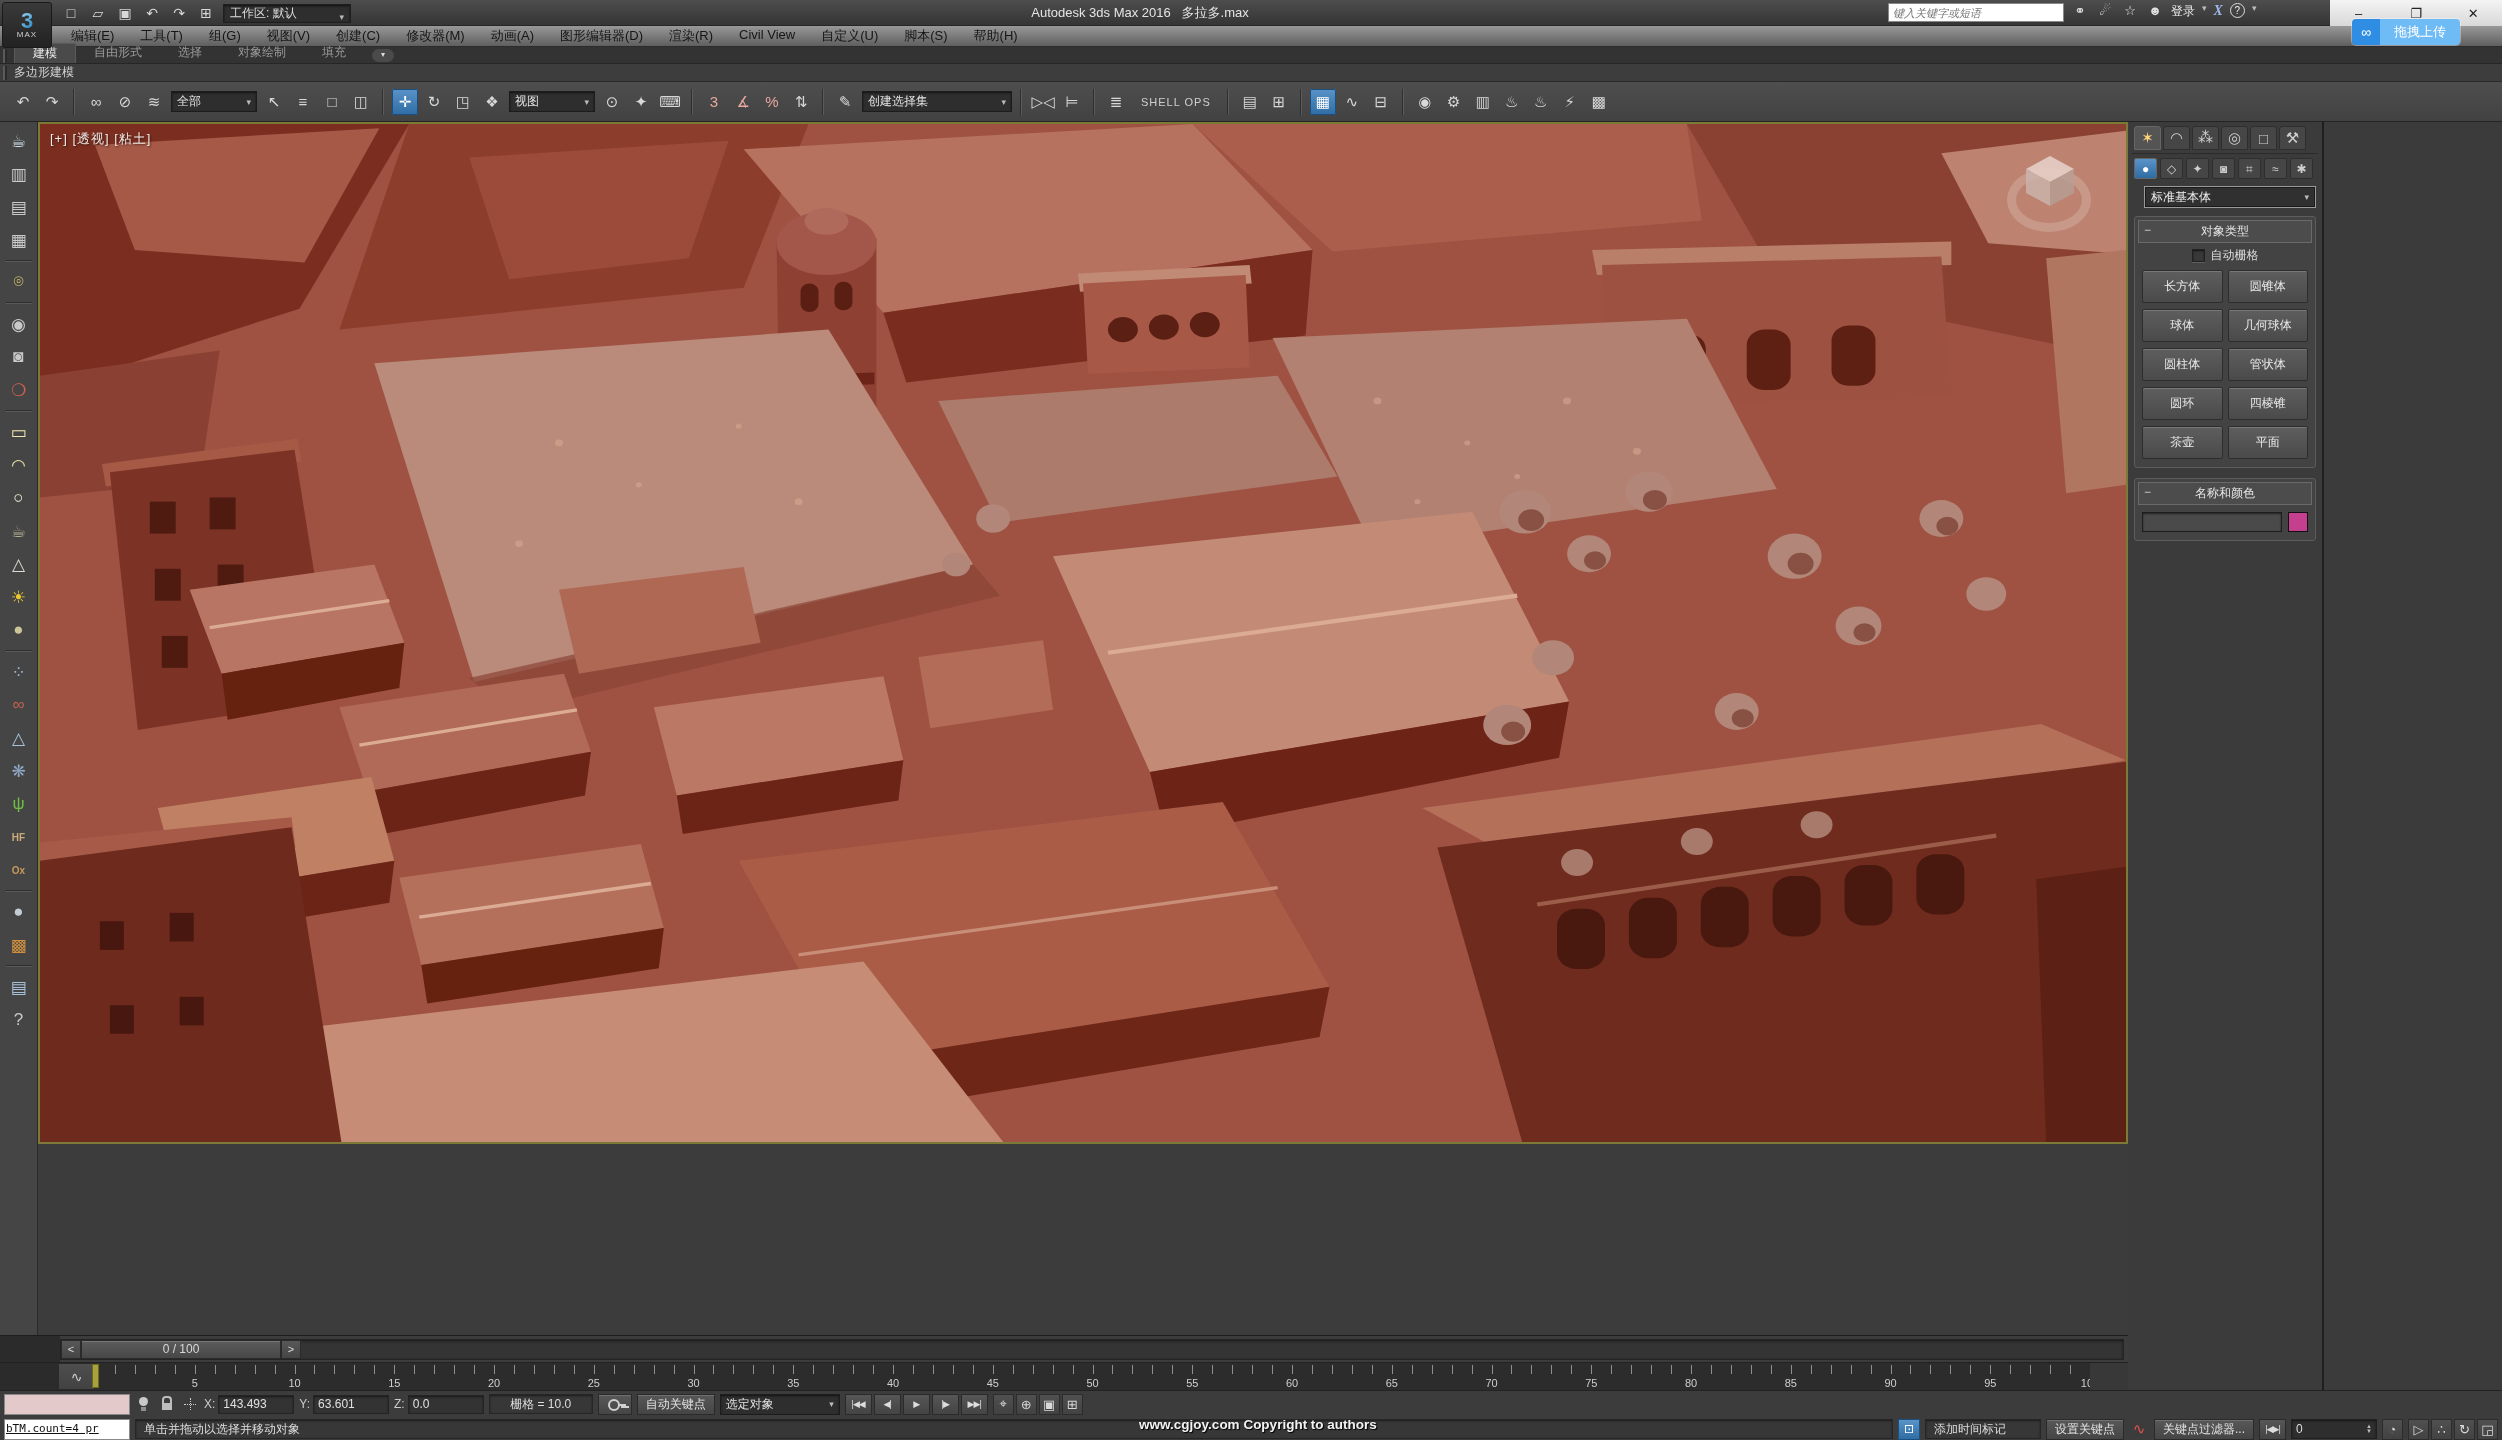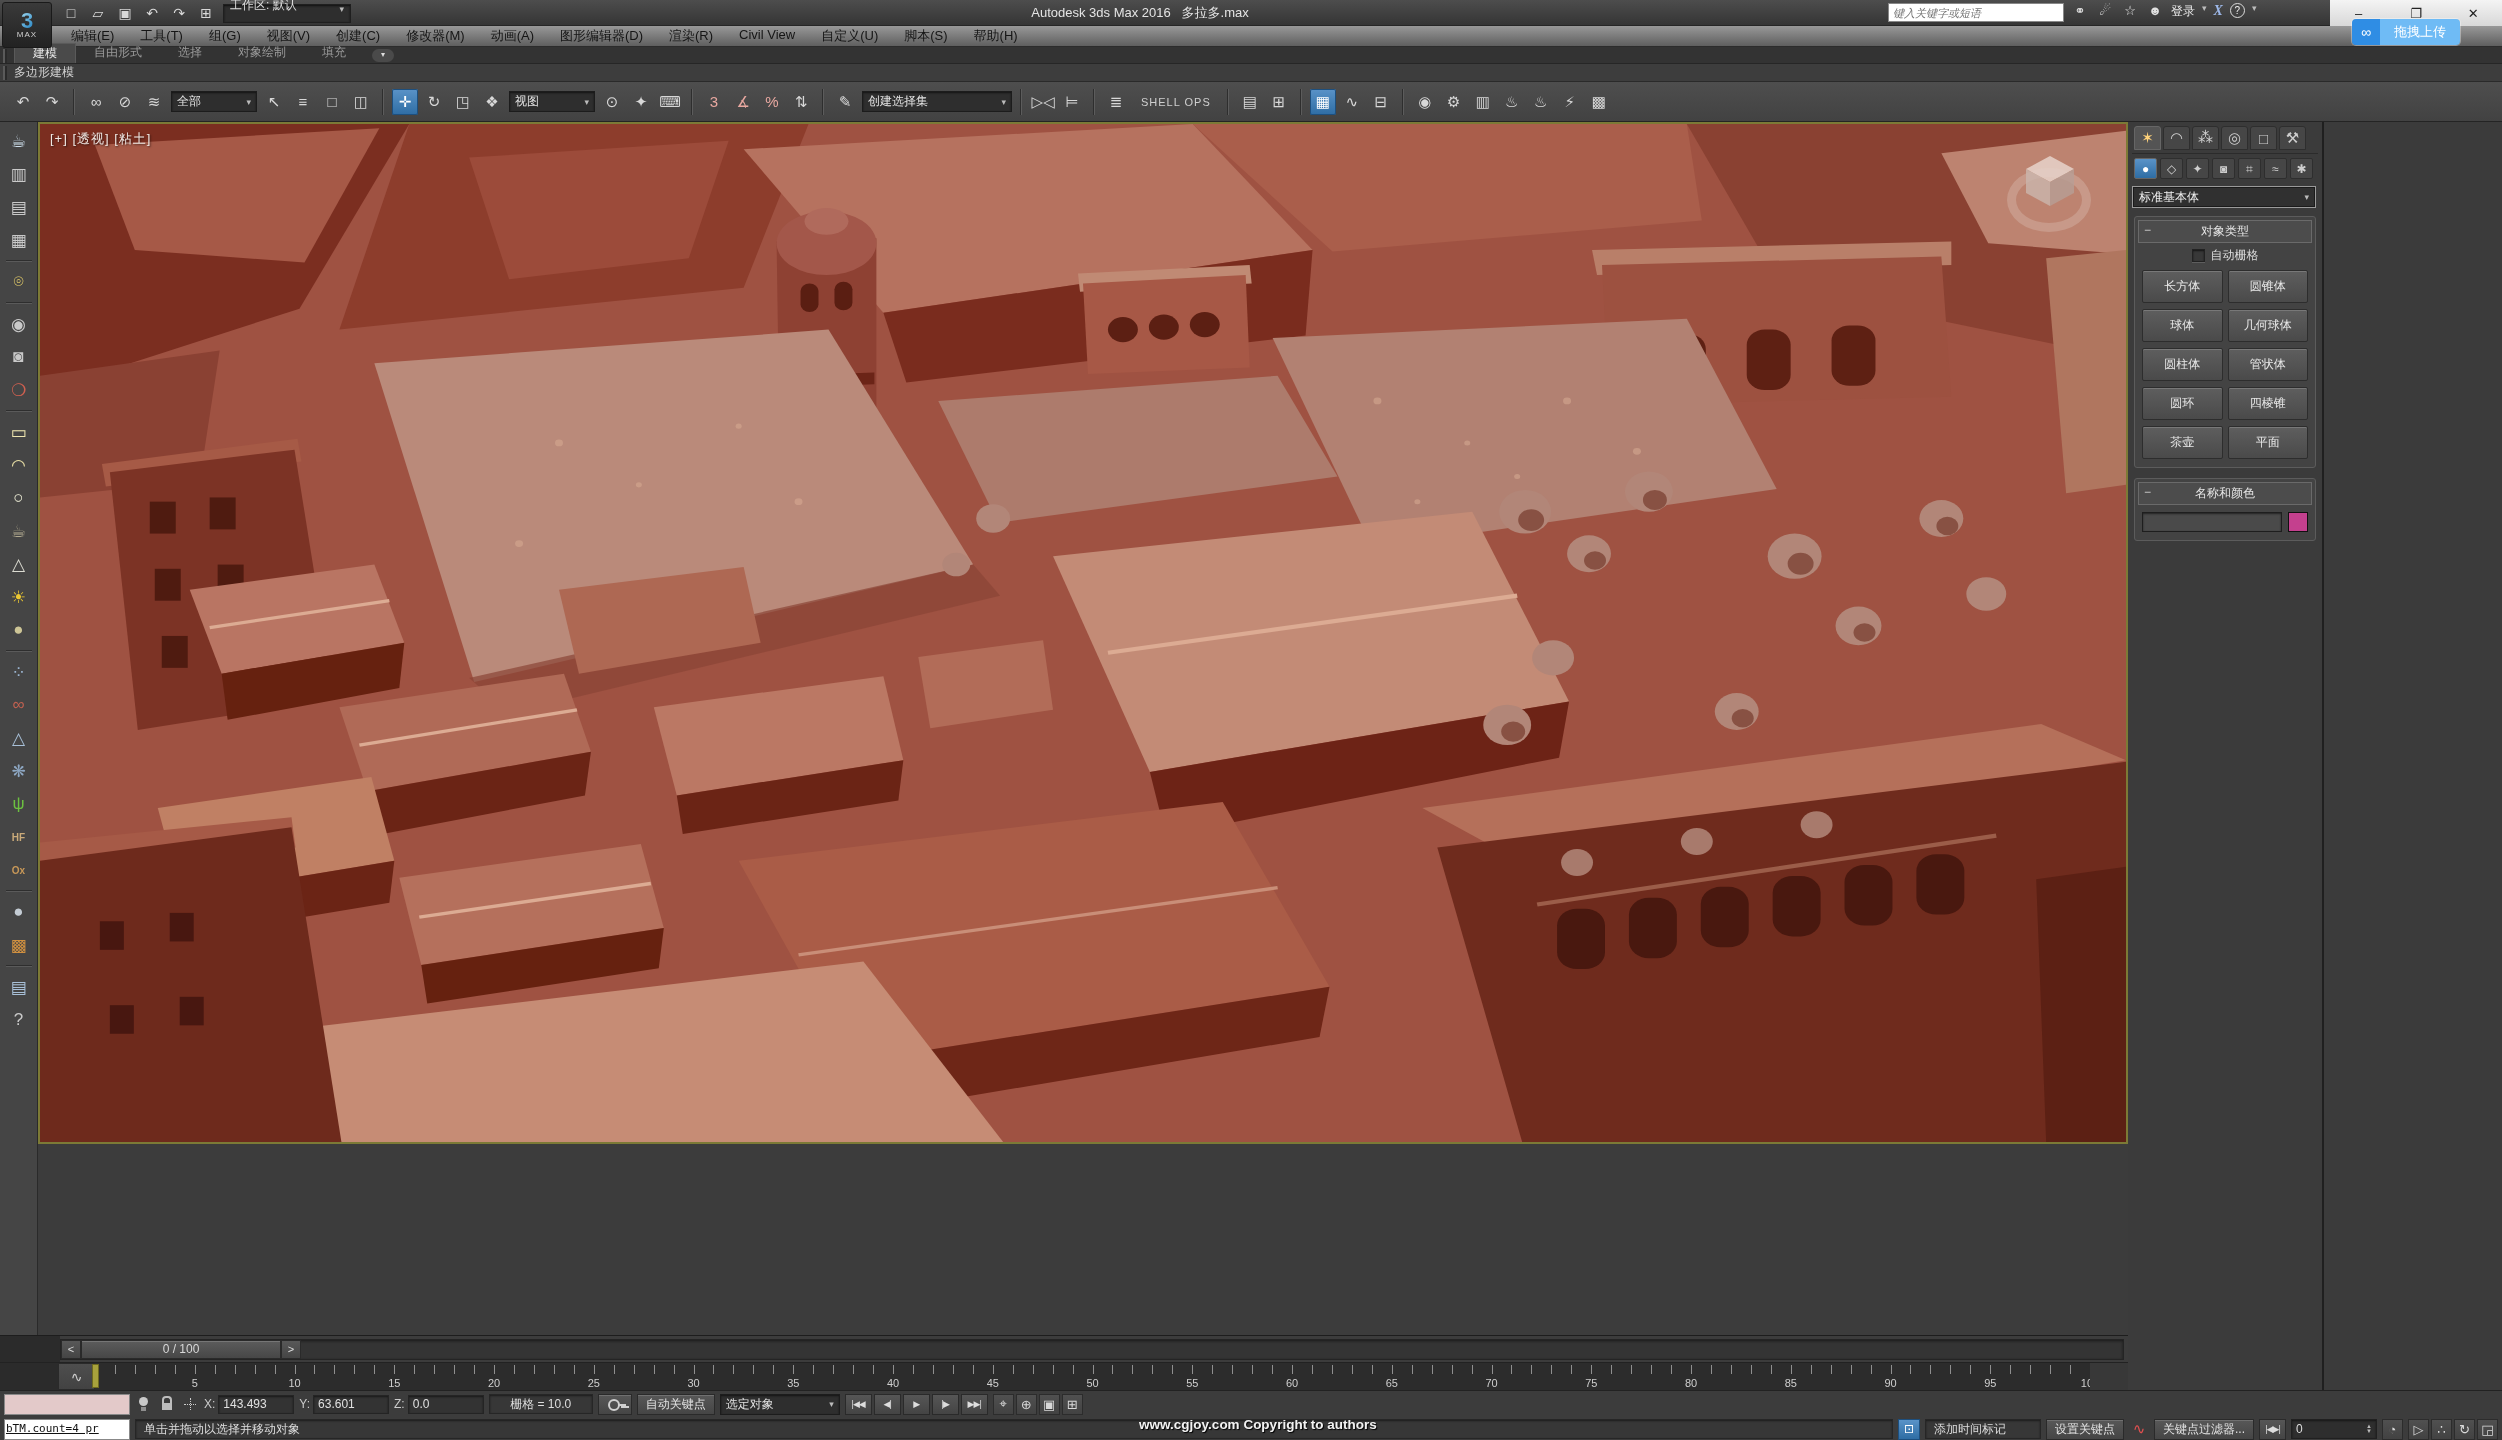--- a/index.html
+++ b/index.html
@@ -6,21 +6,21 @@
   *{box-sizing:border-box;font-family:"Liberation Sans","DejaVu Sans",sans-serif;}
   .stage{position:relative;width:2502px;height:1440px;background:#3c3c3c;overflow:hidden;color:#ddd;font-size:12px;}
 
   
   .titlebar{position:absolute;left:0;top:0;width:2502px;height:26px;background:linear-gradient(#4d4d4d,#353535);border-bottom:1px solid #262626;}
   .maxlogo{position:absolute;left:2px;top:2px;width:50px;height:46px;background:linear-gradient(#3a3a3a,#222);border:1px solid #1a1a1a;border-radius:3px;z-index:5;display:flex;flex-direction:column;align-items:center;justify-content:center;}
   .maxlogo .m3{font-weight:bold;font-size:22px;background:linear-gradient(135deg,#9fd8f0,#1e7fc0);-webkit-background-clip:text;background-clip:text;color:transparent;line-height:18px;}
   .maxlogo .mt{font-size:8px;color:#cfcfcf;letter-spacing:1px;}
   .qat{position:absolute;left:60px;top:2px;display:flex;align-items:center;gap:6px;height:22px;}
   .qicon{width:22px;height:20px;display:flex;align-items:center;justify-content:center;color:#d8d8d8;font-size:14px;border-radius:2px;}
-  .wsdd{display:flex;align-items:flex-end;height:19px;background:#2e2e2e;border:1px solid #1f1f1f;box-shadow:inset 0 1px 2px #111;color:#ddd;padding:8px 6px;min-width:128px;justify-content:space-between;gap:8px;}
+  .wsdd{display:flex;align-items:flex-end;height:19px;background:#2e2e2e;border:1px solid #1f1f1f;box-shadow:inset 0 1px 2px #111;color:#ddd;padding:0 6px;min-width:128px;justify-content:space-between;gap:8px;}
   .title-center{position:absolute;left:960px;top:4px;width:360px;text-align:center;color:#e4e4e4;font-size:13px;white-space:nowrap;}
   .searchwrap{position:absolute;left:1888px;top:3px;display:flex;gap:7px;height:20px;}
   .searchbox{width:176px;height:19px;background:#fff;border:1px solid #888;color:#333;font-style:italic;font-size:11px;padding:0 4px;}
   .topicon{color:#e0e0e0;font-size:13px;width:18px;text-align:center;}
   .signin{color:#e8e8e8;font-size:12px;}
   .xchg{color:#9db8e8;font-weight:bold;font-style:italic;font-family:"Liberation Serif",serif;font-size:14px;}
   .helpc{width:15px;height:15px;border:1px solid #ddd;border-radius:50%;display:flex;align-items:center;justify-content:center;font-size:10px;color:#eee;}
   .winbtns{position:absolute;left:2330px;top:0;width:172px;height:26px;background:linear-gradient(#f4f4f4,#d8d8d8);display:flex;align-items:center;justify-content:space-around;color:#222;font-size:13px;}
   .winbtns span{width:30px;text-align:center;}
 
@@ -68,21 +68,21 @@
   
   .rightdock{position:absolute;left:2128px;top:122px;width:374px;height:1268px;background:#3b3b3b;}
   .paneldiv{position:absolute;left:194px;top:0;width:2px;height:100%;background:#1f1f1f;}
   .cmdpanel{position:absolute;left:4px;top:2px;width:186px;}
   .ptabs{display:flex;gap:2px;padding:2px 0 3px 2px;border-bottom:1px solid #2b2b2b;}
   .ptab{width:27px;height:24px;display:flex;align-items:center;justify-content:center;font-size:15px;color:#cfcfcf;background:#464646;border:1px solid #2e2e2e;border-radius:3px 3px 0 0;}
   .ptab.on{background:#545454;color:#ffd27a;border-color:#666;}
   .psub{display:flex;gap:3px;padding:4px 0 4px 2px;}
   .psub .ptab{width:23px;height:21px;border-radius:2px;font-size:12px;}
   .psub .ptab.on{background:linear-gradient(#5a93c8,#2e6da4);color:#fff;}
-  .catdd{margin:3px 2px 8px 0;height:22px;display:flex;align-items:center;justify-content:space-between;background:#303030;border:1px solid #9a9a9a;box-shadow:inset 0 0 0 1px #1a1a1a;color:#f0f0f0;padding:0 6px;}
+  .catdd{margin:3px 2px 8px 12px;height:22px;display:flex;align-items:center;justify-content:space-between;background:#303030;border:1px solid #9a9a9a;box-shadow:inset 0 0 0 1px #1a1a1a;color:#f0f0f0;padding:0 6px;}
   .rollout{margin:0 2px 10px 2px;border:1px solid #5c5c5c;border-radius:3px;background:#434343;padding-bottom:8px;}
   .rhead{position:relative;margin:3px;border:1px solid #6a6a6a;background:#4c4c4c;text-align:center;color:#e6e6e6;padding:2px 0;font-size:12px;}
   .rminus{position:absolute;left:5px;top:2px;color:#ccc;}
   .agrow{display:flex;align-items:center;justify-content:center;gap:6px;margin:4px 0 6px 0;}
   .chk{width:13px;height:13px;background:#383838;border:1px solid #222;box-shadow:inset 0 1px 2px #141414,0 1px 0 #5e5e5e;}
   .obgrid{display:grid;grid-template-columns:1fr 1fr;gap:6px 5px;padding:0 7px;}
   .obtn{height:33px;display:flex;align-items:center;justify-content:center;background:linear-gradient(#5e5e5e,#4a4a4a);border:1px solid #2d2d2d;box-shadow:inset 0 1px 0 #787878;border-radius:2px;color:#e8e8e8;font-size:12px;white-space:nowrap;}
   .namerow{display:flex;align-items:center;gap:6px;padding:4px 7px 0 7px;}
   .namefield{flex:1;height:20px;background:#4a4a4a;border:1px solid #1e1e1e;box-shadow:inset 0 1px 2px #222;}
   .swatch{width:20px;height:20px;border:1px solid #111;}

